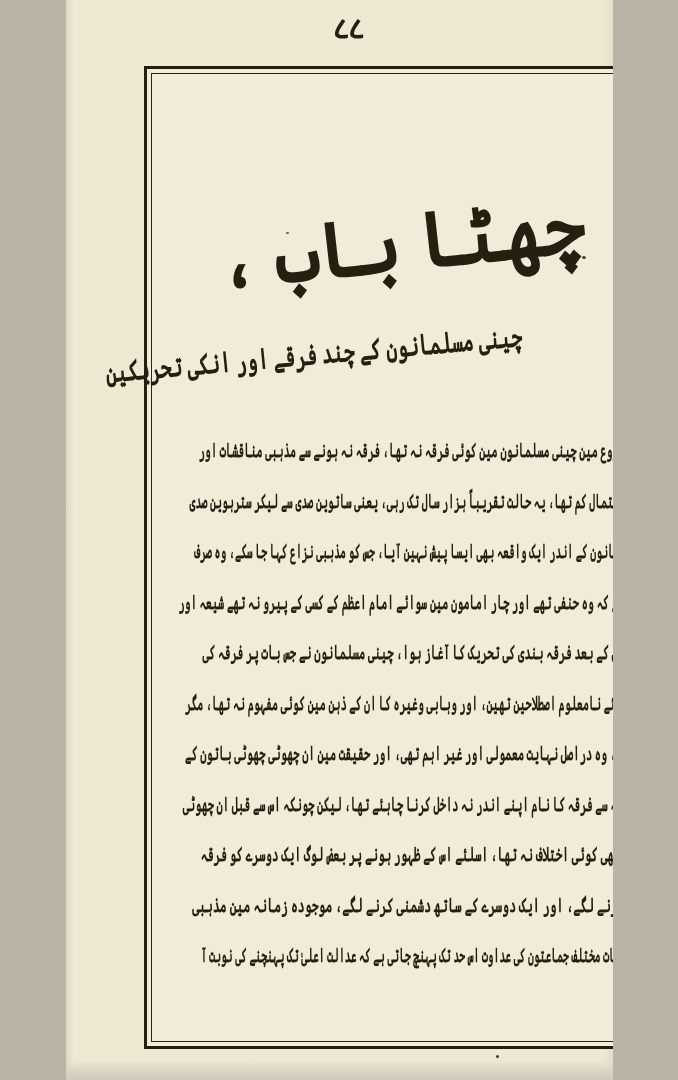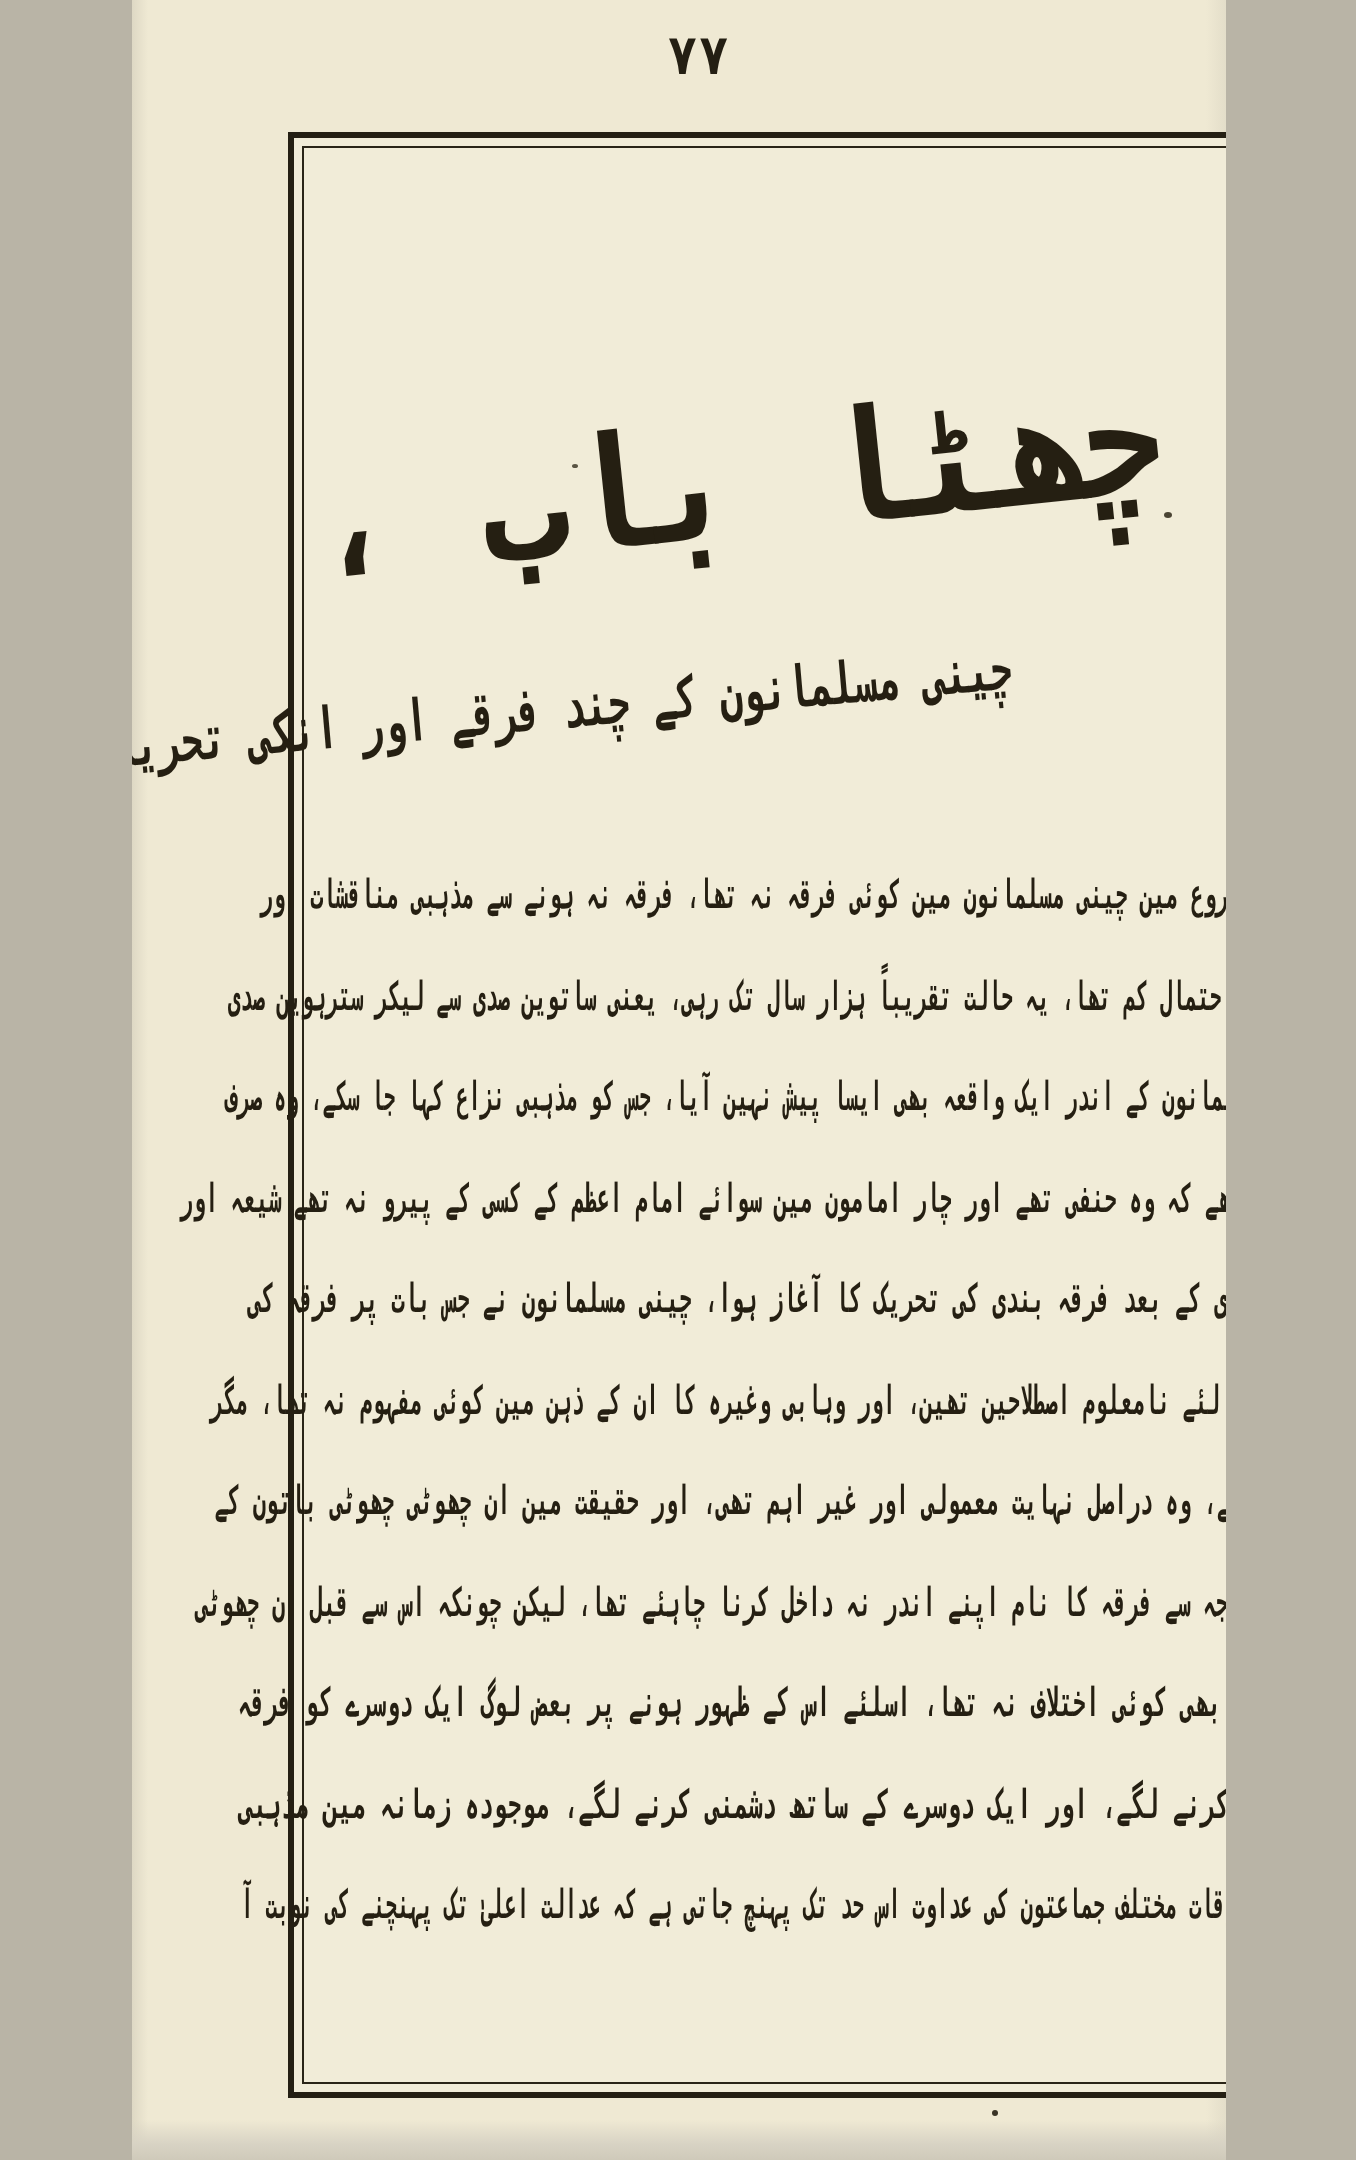--- a/index.html
+++ b/index.html
@@ -4,21 +4,21 @@
 <title>Scanned Book Page</title>
 <style>
   html, body { margin: 0; padding: 0; background: #b9b4a6; }
   .scan {
     position: relative;
     width: 547px;
     height: 1080px;
     margin: 0 auto;
     background: #efe9d3;
     overflow: hidden;
-    font-family: Liberation Mono, monospace;
+    font-family: Liberation Serif, serif;
     color: #251f12;
   }
   
   .edge-bottom {
     position: absolute; left: 0; right: 0; bottom: 0; height: 20px;
     background: linear-gradient(to bottom, rgba(180,175,160,0), #d8d3c4 60%, #cfcaba);
   }
   .edge-left {
     position: absolute; left: 0; top: 0; bottom: 0; width: 8px;
     background: linear-gradient(to right, rgba(190,185,168,0.35), rgba(190,185,168,0));

